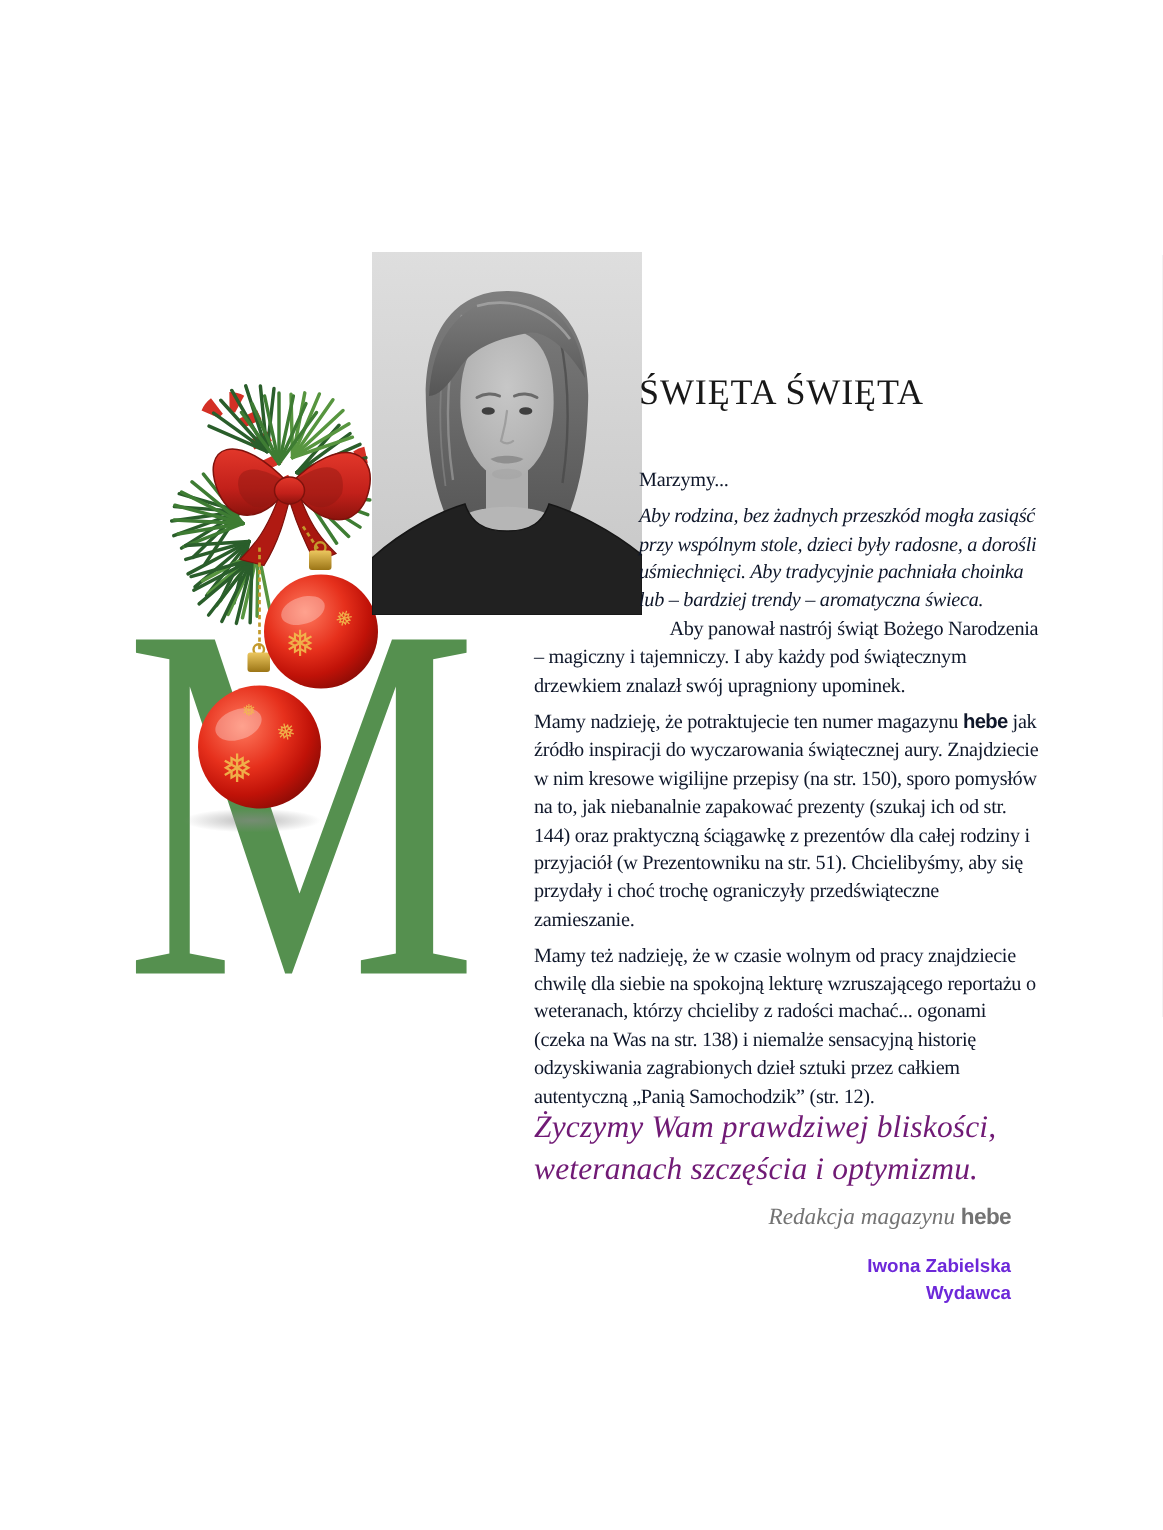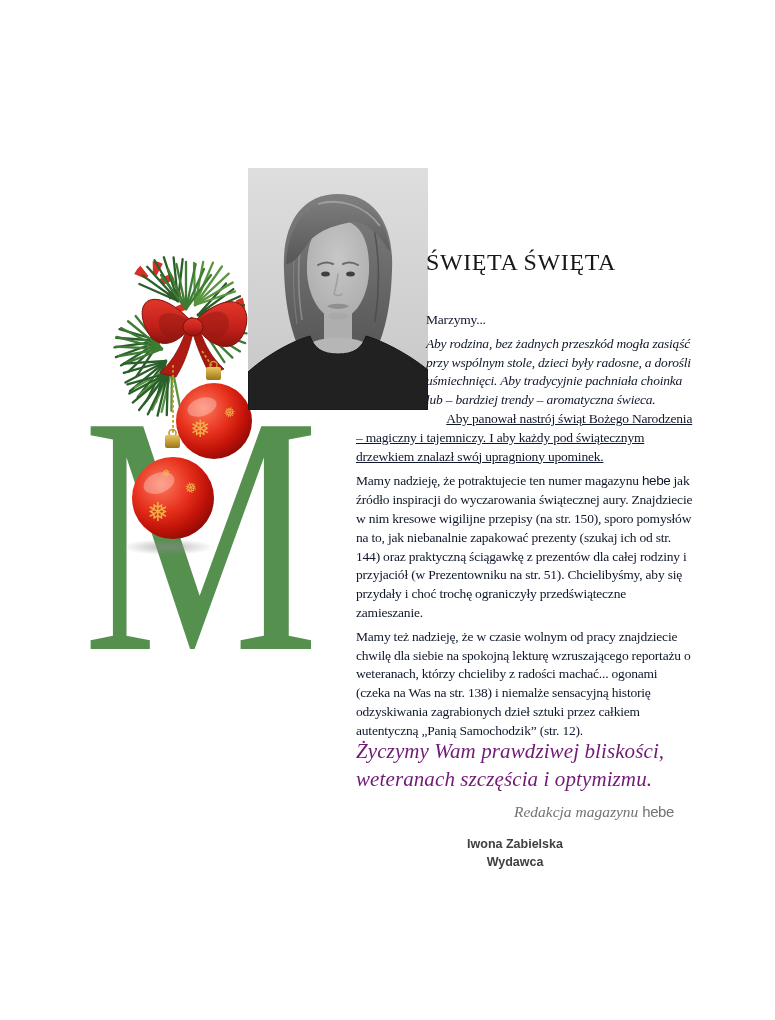--- a/index.html
+++ b/index.html
@@ -27,43 +27,43 @@
   }
   
   .bodycol{
     position:absolute;left:356px;top:311px;width:338px;z-index:4;
     font-size:13.5px;line-height:18.8px;letter-spacing:-0.2px;color:#0f172a;
     text-align:left;
   }
   .photo-spacer{float:left;width:70px;height:100px;}
   .bodycol p{margin:0 0 5px 0;}
   .bodycol p.tight{margin:0;font-style:italic;}
-  .bodycol p.indent{text-indent:1.5em;margin:0 0 6px 0;text-decoration:underline;}
+  .bodycol p.indent{text-indent:1.5em;margin:0 0 6px 0;}
   .brand{
-    font-family:"Liberation Sans",sans-serif;font-weight:400;
+    font-family:"Liberation Sans",sans-serif;font-weight:700;
     font-style:normal;letter-spacing:-0.4px;text-align:center;
   }
   
   .closing{
     position:absolute;left:356px;top:738px;width:340px;z-index:4;
     font-family:"Liberation Serif",serif;font-style:italic;
     font-size:21px;line-height:27.5px;color:#701a75;letter-spacing:0.1px;
   }
   
   .credit{
     position:absolute;left:356px;top:803px;width:318px;z-index:4;
     text-align:right;font-family:"Liberation Serif",serif;font-style:italic;
     font-size:15.5px;color:#737373;
   }
   .credit .brand{font-size:15px;}
   
   .publisher{
     position:absolute;left:356px;top:835px;width:318px;z-index:4;
-    text-align:center;font-family:"Liberation Sans",sans-serif;font-weight:700;
-    font-size:12.5px;line-height:18px;color:#404040;
+    text-align:right;font-family:"Liberation Sans",sans-serif;font-weight:700;
+    font-size:12.5px;line-height:18px;color:#6d28d9;
   }
 </style>
 </head>
 <body>
 
 <div class="page">
 
   <div class="dropcap">M</div>
 
   <svg class="portrait" viewBox="0 0 180 242" role="img">

